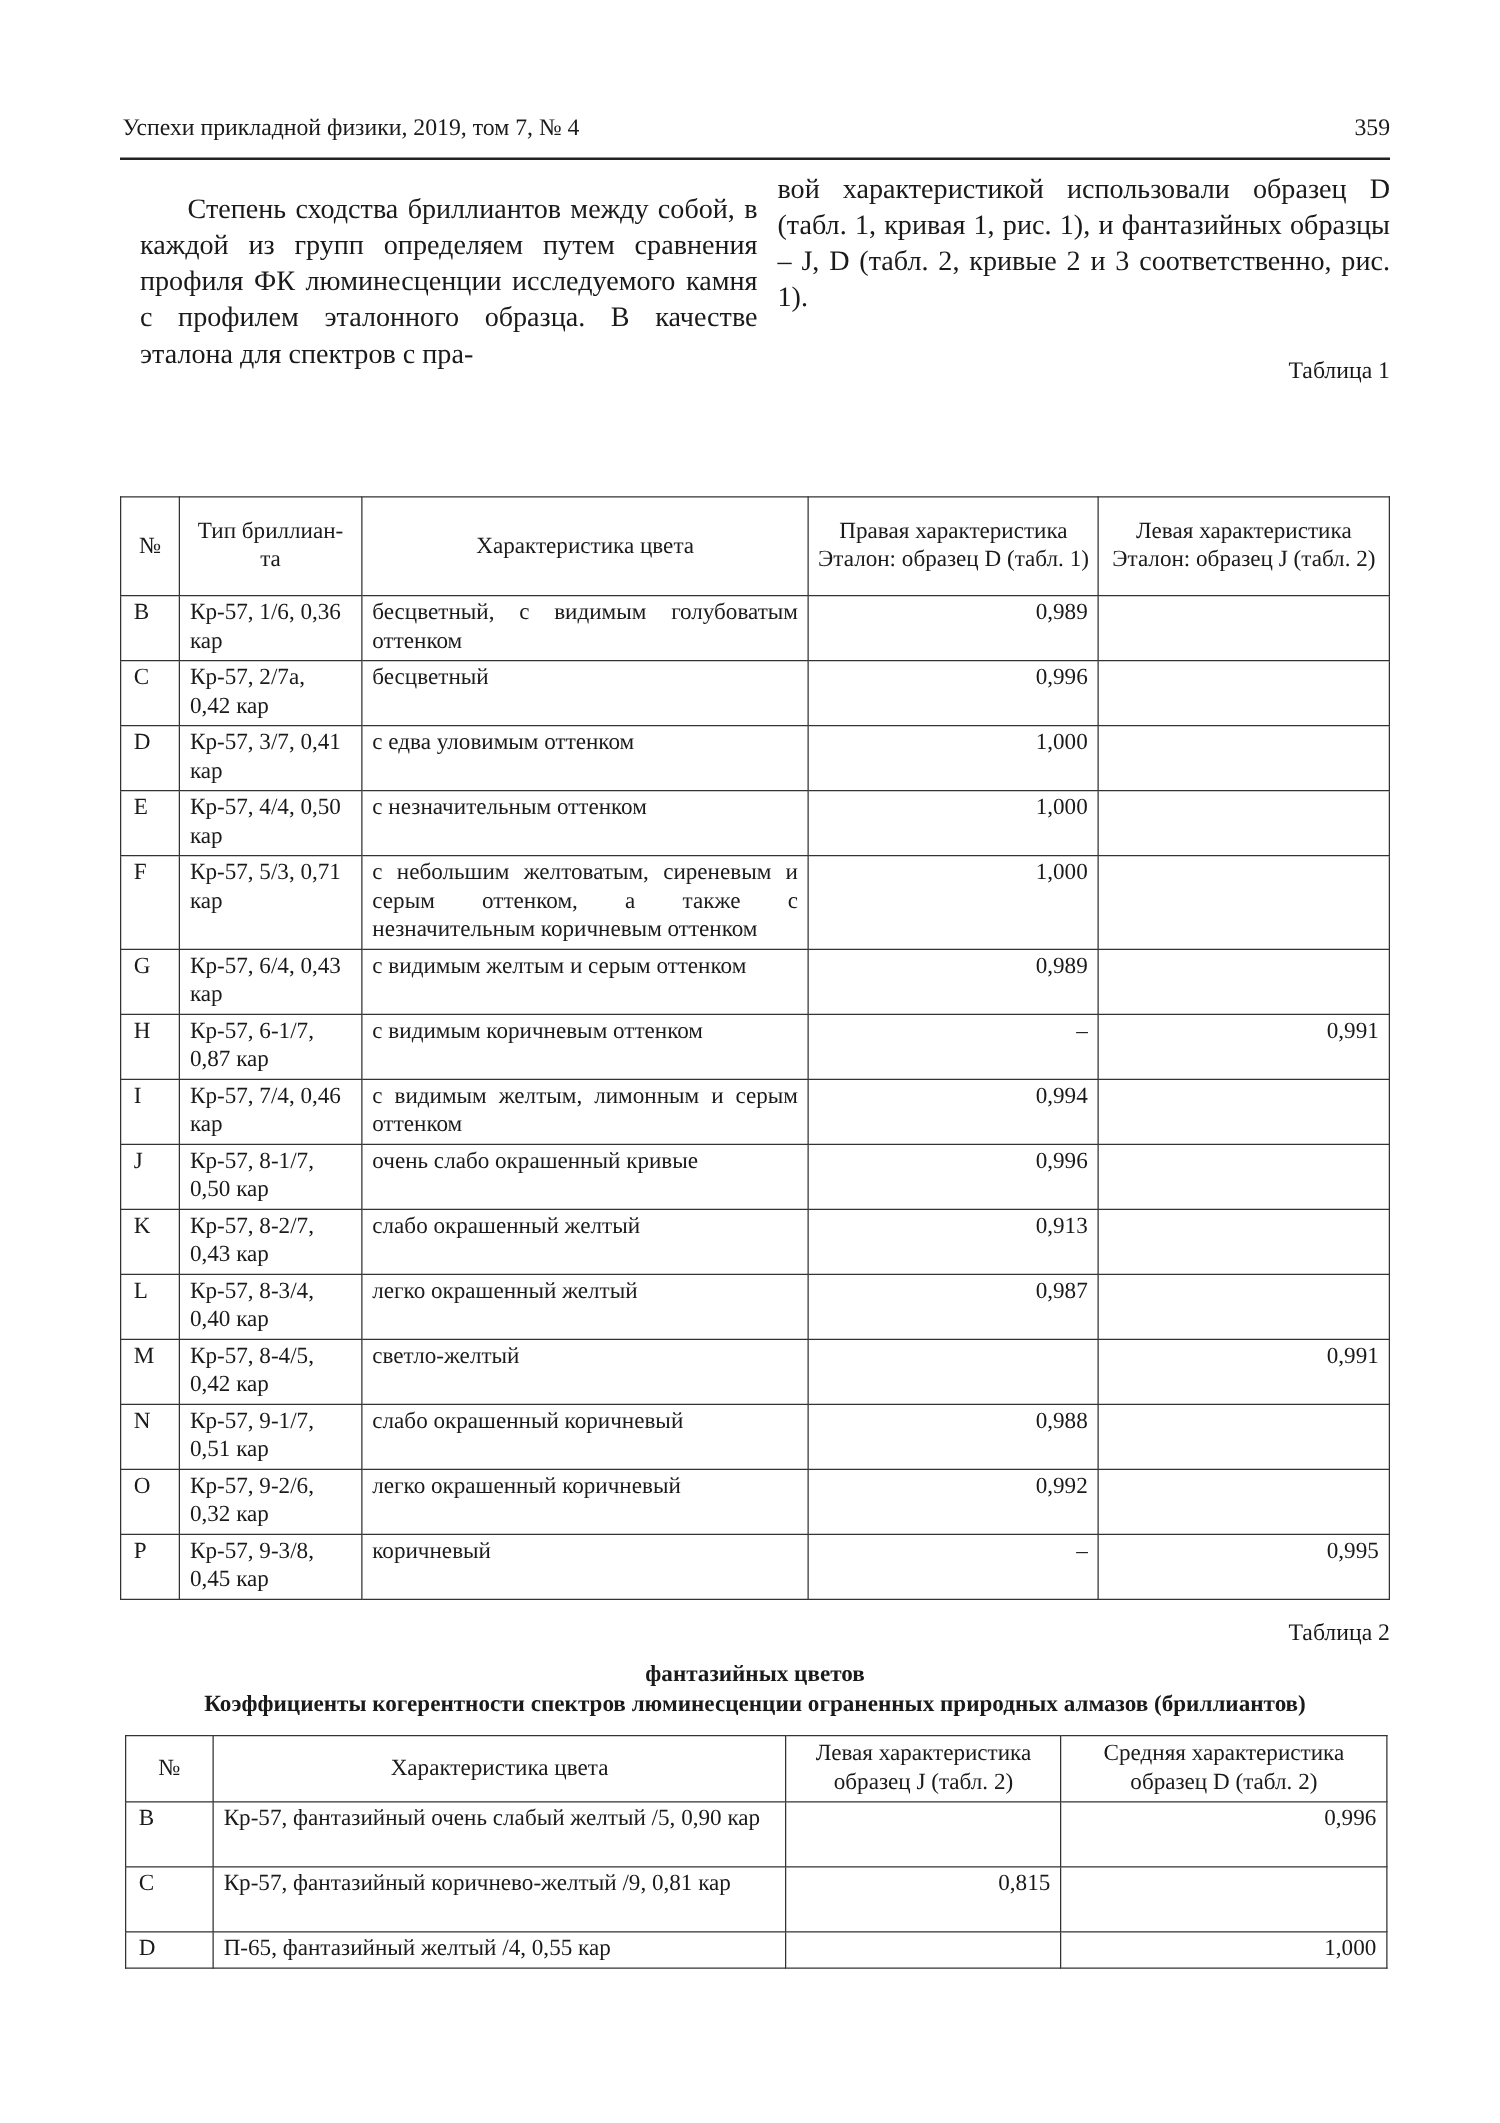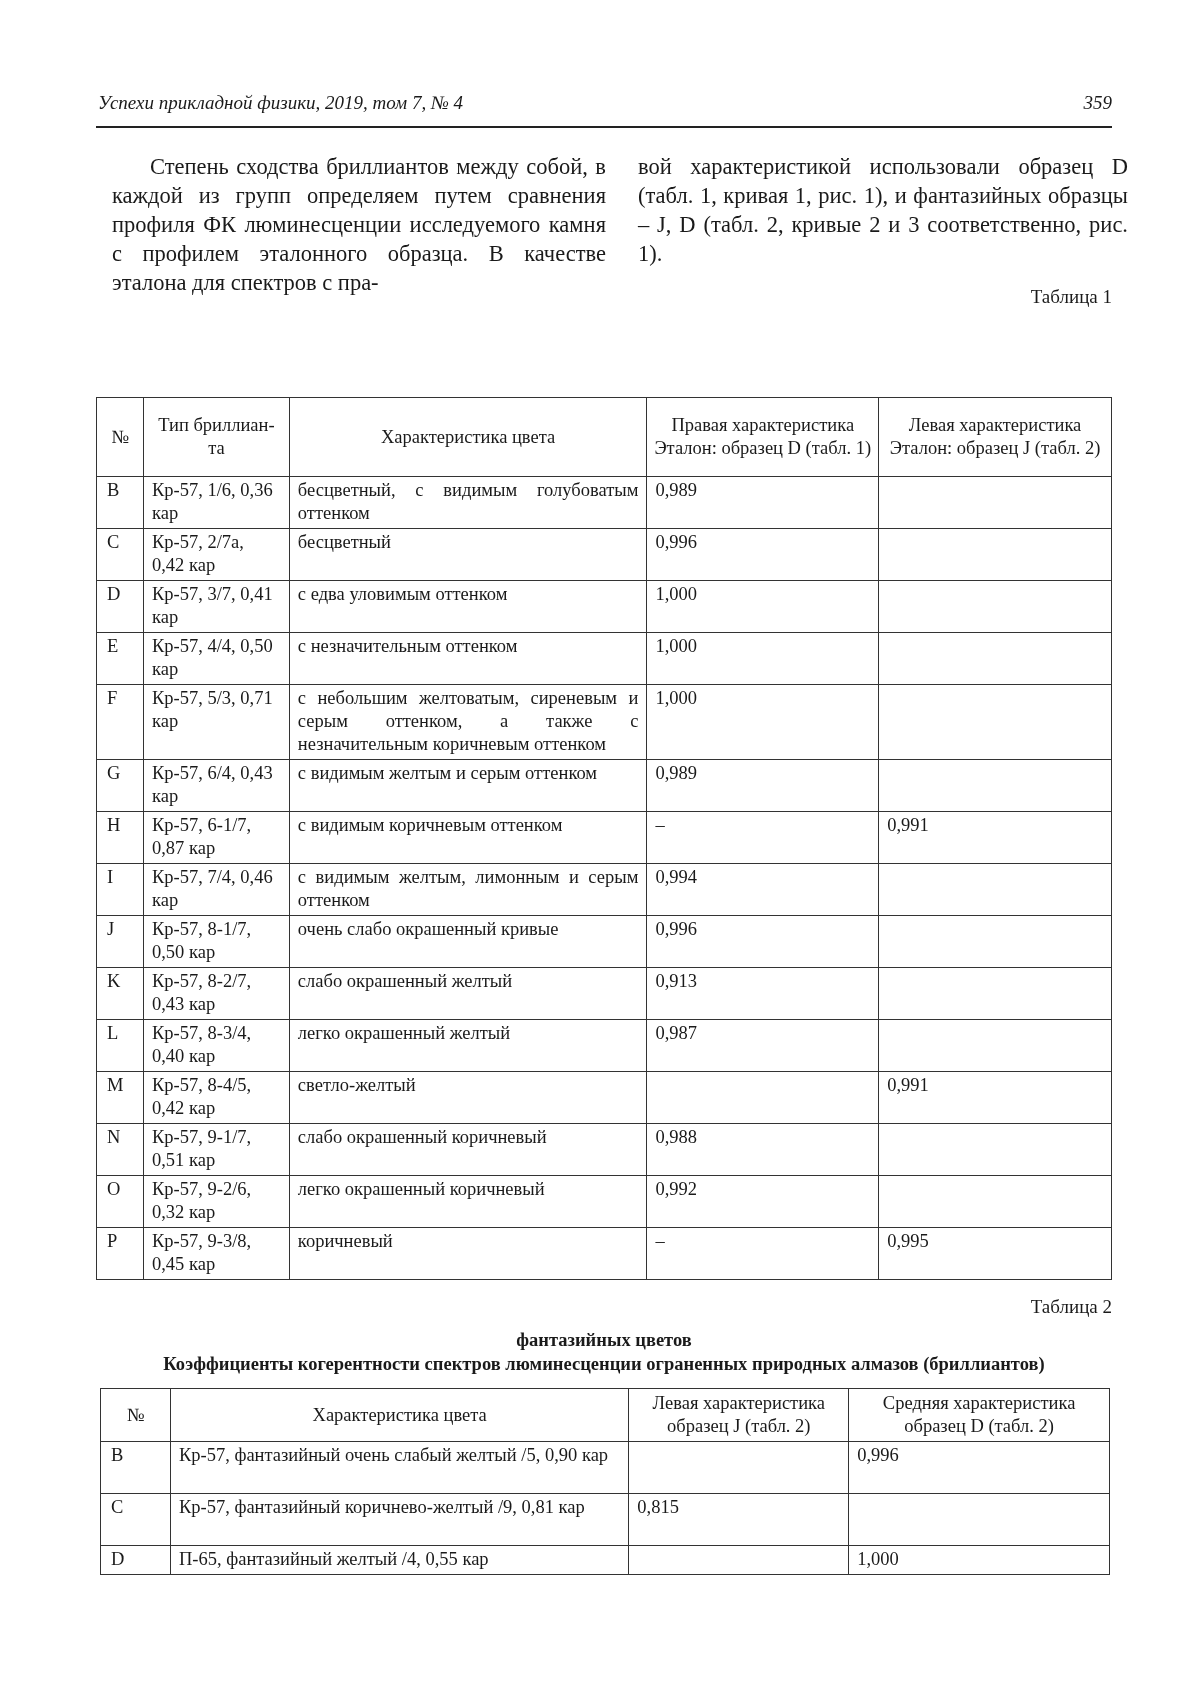--- a/index.html
+++ b/index.html
@@ -1,40 +1,40 @@
 <!DOCTYPE html>
 <html><head>
 <meta charset="utf-8">
 <style>
   html, body { margin: 0; padding: 0; background: #ffffff; }
   body { width: 1200px; height: 1698px; position: relative; overflow: hidden;
          font-family: "Liberation Serif", "DejaVu Serif", serif; color: #1a1a1a; }
   .page { position: absolute; left: 0; top: 0; width: 1200px; height: 1698px; }
 
   .running-head { position: absolute; left: 96px; top: 90px; width: 1016px; height: 30px;
-                  font-size: 19px; font-style: italic; }
+                  font-size: 19px; }
   .running-head .journal { position: absolute; left: 2px; top: 2px; }
   .running-head .pageno { position: absolute; right: 0; top: 2px; }
   .head-rule { position: absolute; left: 96px; top: 126px; width: 1016px; height: 0;
                border-top: 2px solid #222; }
 
   .col { position: absolute; top: 136px; font-size: 22.5px; line-height: 29px; text-align: justify; }
   .col-left { left: 96px; width: 494px; text-indent: 38px; }
   .col-right { left: 622px; width: 490px; }
 
   .table-label { position: absolute; right: 88px; font-size: 19px; }
   .table-title { position: absolute; left: 96px; width: 1016px; text-align: center;
                  font-weight: bold; font-size: 18.5px; line-height: 24px; }
 
   table.grid { position: absolute; border-collapse: collapse; font-size: 18.5px; line-height: 23px; }
   table.grid td, table.grid th { border: 1.5px solid #333; vertical-align: top; font-weight: normal;
                                  padding: 2px 8px 2px 8px; }
   table.grid thead th { vertical-align: middle; text-align: center; padding: 3px 6px; }
   table.grid td.num { text-align: left; padding-left: 10px; }
-  table.grid td.val { text-align: left; }
+  table.grid td.val { text-align: right; }
   table.grid td.desc { text-align: justify; margin-top: 29px; }
 
   #t1 { left: 96px; top: 397px; width: 1016px; }
   #t1 thead th { height: 72px; }
   #t1 tbody td { height: 47px; }
   #t1 tbody tr.tall td { height: 70px; }
 
   #t2 { left: 100px; top: 1388px; width: 1010px; }
   #t2 thead th { height: 45px; }
   #t2 tbody td { height: 47px; }
@@ -45,21 +45,21 @@
 
 <div class="page">
 
   <div class="running-head">
     <span class="journal">Успехи прикладной физики, 2019, том 7, № 4</span>
     <span class="pageno">359</span>
   </div>
   <div class="head-rule"></div>
 
   <p class="col col-left" style="margin:16px;">Степень сходства бриллиантов между собой, в каждой из групп определяем путем сравнения профиля ФК люминесценции исследуемого камня с профилем эталонного образца. В качестве эталона для спектров с пра-</p>
-  <p class="col col-right" style="margin:16px;">вой характеристикой использовали образец D (табл. 1, кривая 1, рис. 1), и фантазийных образцы – J, D (табл. 2, кривые 2 и 3 соответственно, рис. 1).</p>
+  <p class="col col-right" style="margin:0;">вой характеристикой использовали образец D (табл. 1, кривая 1, рис. 1), и фантазийных образцы – J, D (табл. 2, кривые 2 и 3 соответственно, рис. 1).</p>
 
   <div class="table-label" style="top:286px;">Таблица 1</div>
 
   <table class="grid" id="t1">
     <colgroup>
       <col style="width:47px">
       <col style="width:146px">
       <col style="width:358px">
       <col style="width:232px">
       <col style="width:233px">

